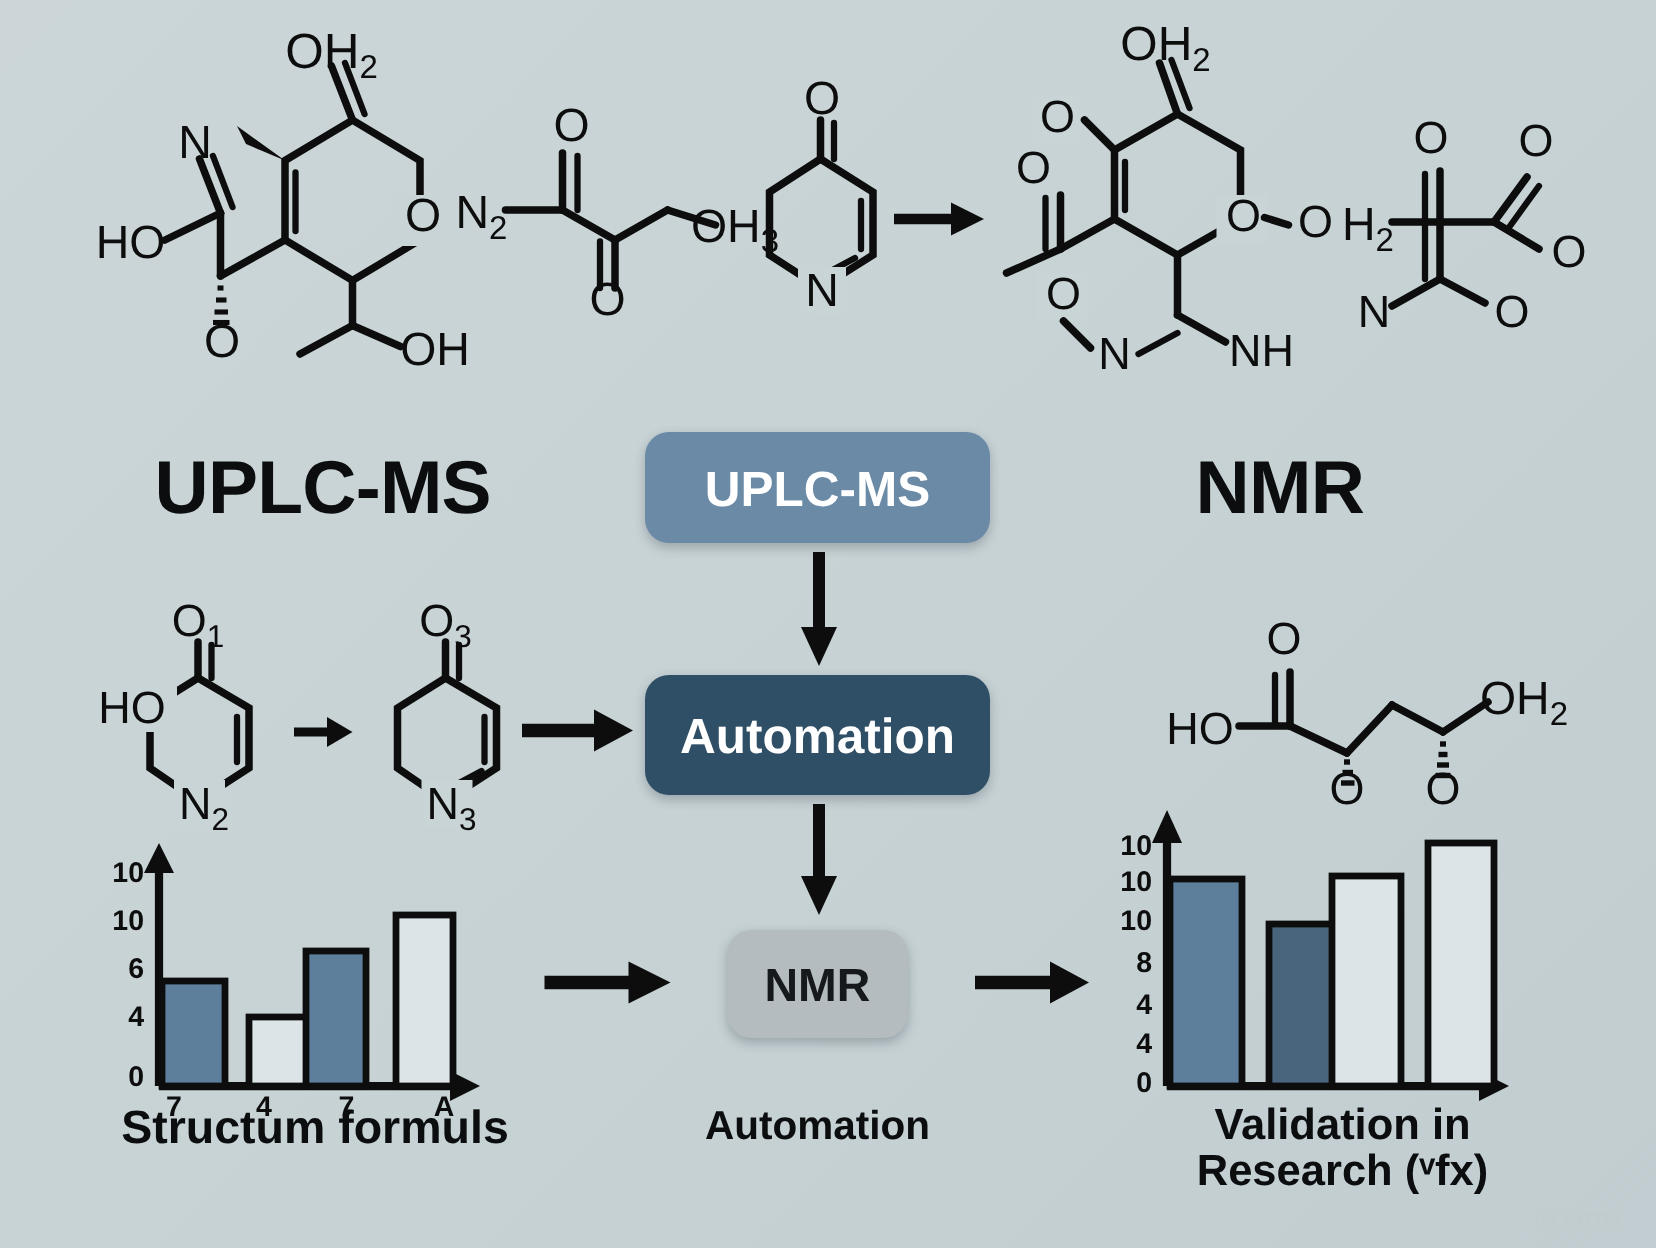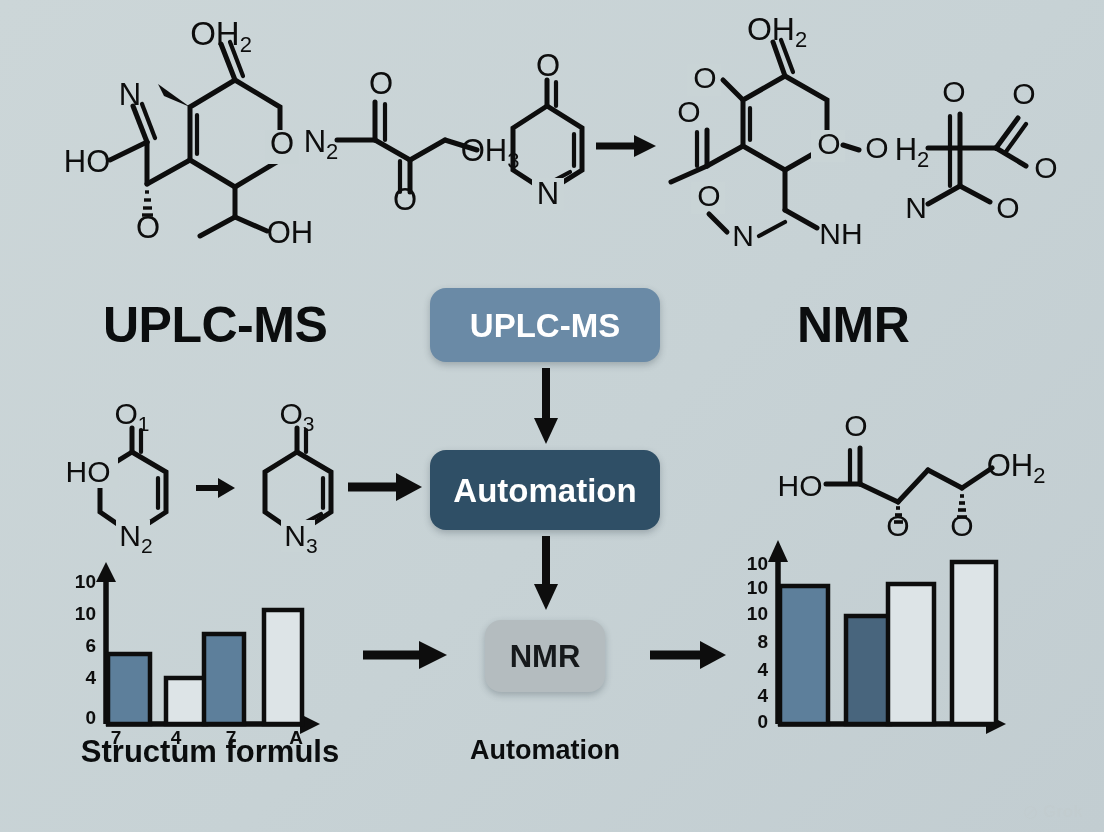--- a/index.html
+++ b/index.html
@@ -346,20 +346,22 @@
       <text class="ticklbl r" x="30" y="82" text-anchor="end">10</text>
       <text class="ticklbl r" x="30" y="110" text-anchor="end">8</text>
       <text class="ticklbl r" x="30" y="138" text-anchor="end">4</text>
       <text class="ticklbl r" x="30" y="164" text-anchor="end">4</text>
       <text class="ticklbl r" x="30" y="190" text-anchor="end">0</text>
     </svg>
   </div>
 
   <div class="abs caption" style="left:60px;top:736px;width:300px;font-size:31px;">Structum formuls</div>
   <div class="abs caption" style="left:425px;top:736px;width:240px;font-size:27px;">Automation</div>
+  <div class="abs caption" style="left:760px;top:735px;width:270px;font-size:29px;">Validation in
+Research (ᵛfx)</div>
 
   <div class="abs watermark" style="left:1023px;top:802px;">
     <svg class="wm-logo" viewBox="0 0 16 16">
       <circle cx="8" cy="8" r="6.2" fill="none" stroke="#c2cccf" stroke-width="1.4"></circle>
       <line x1="4.2" y1="11.8" x2="11.8" y2="4.2" stroke="#c2cccf" stroke-width="1.4"></line>
     </svg>
     <span>Grok</span>
   </div>
 
 </div>

